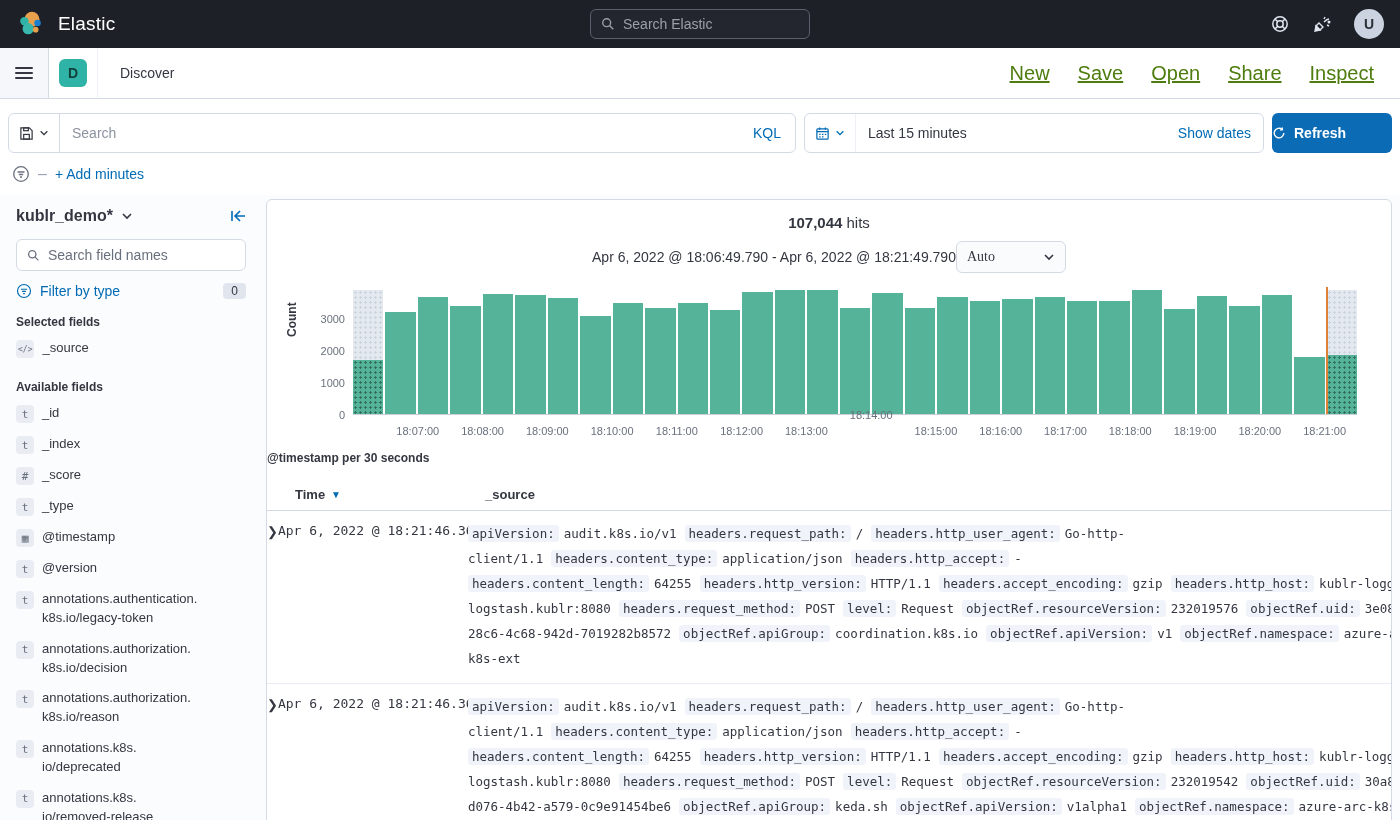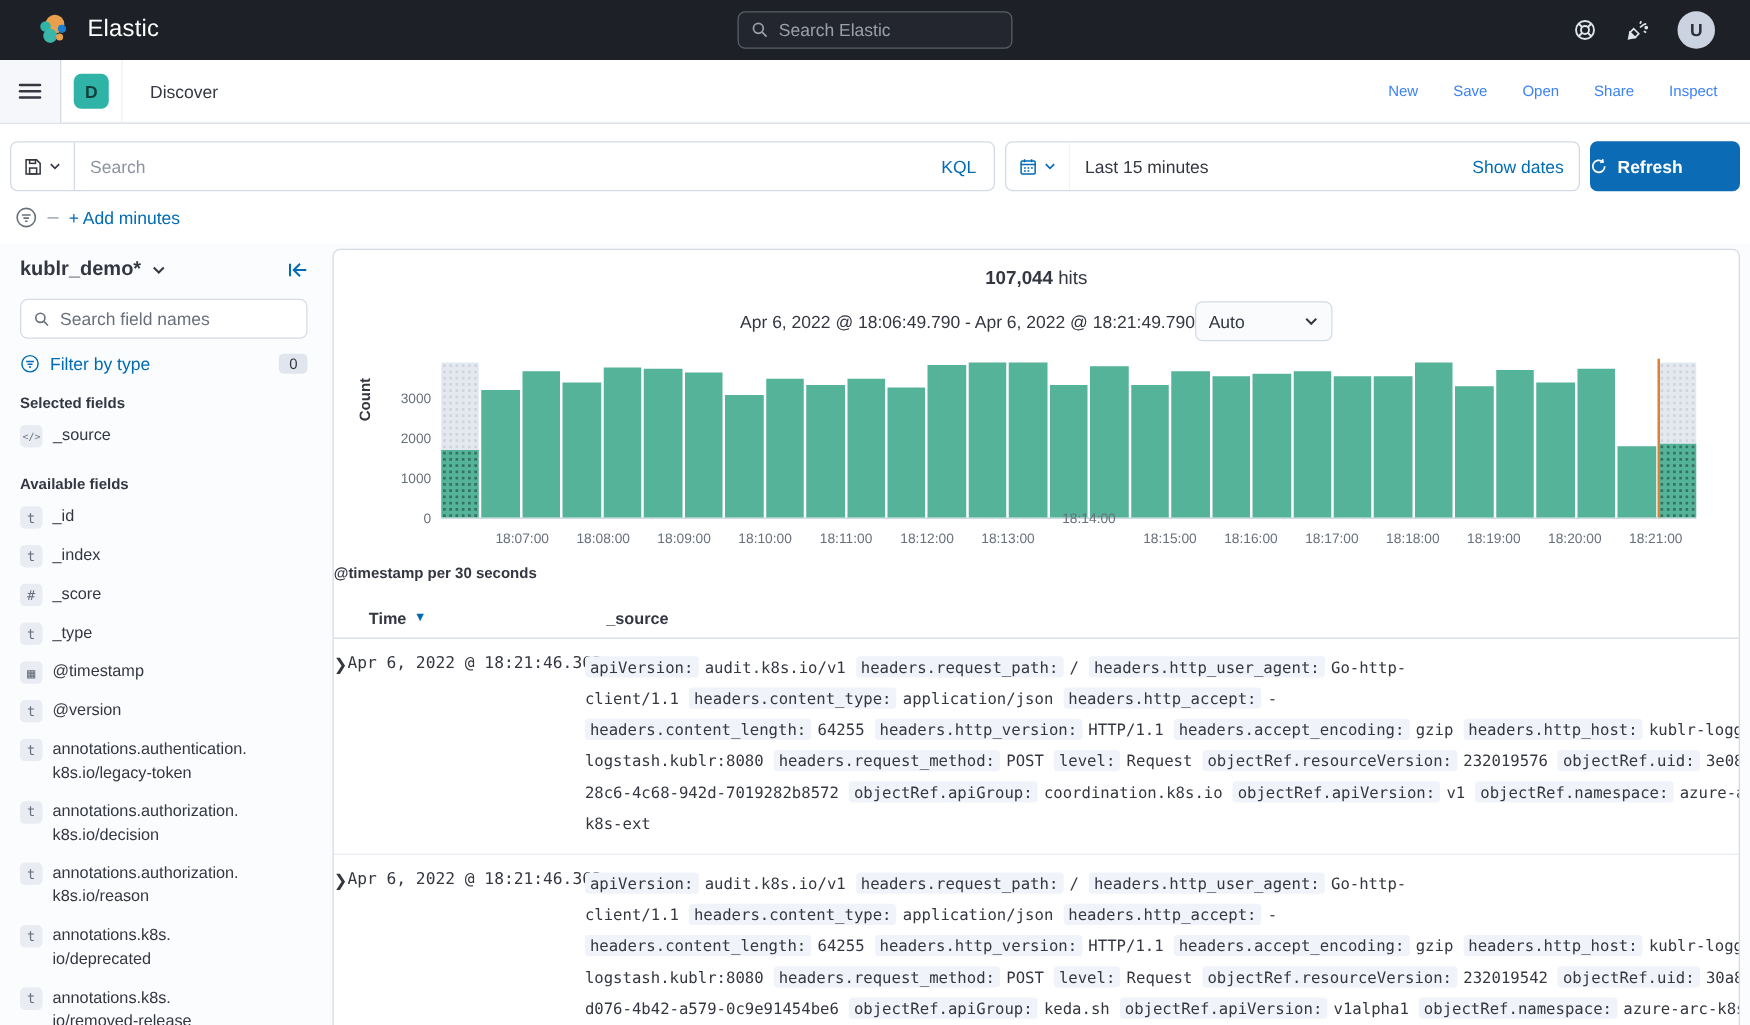--- a/index.html
+++ b/index.html
@@ -1,42 +1,42 @@
 <!DOCTYPE html>
 <html><head>
 <meta charset="utf-8">
 <style>
   * { margin:0; padding:0; box-sizing:border-box; }
   html,body { width:1400px; height:820px; overflow:hidden; background:#fff;
     font-family:"Liberation Sans", sans-serif; color:#343741; }
   .mono { font-family:"DejaVu Sans Mono", monospace; }
 
   
-  .topbar { height:48px; background:#1D2026; display:flex; align-items:center; padding:0 28px; position:relative; }
+  .topbar { height:48px; background:#1D2026; display:flex; align-items:center; padding:0 16px; position:relative; }
   .logo-wrap { display:flex; align-items:center; gap:12px; }
   .brand { color:#fff; font-size:19px; font-weight:400; letter-spacing:.2px; }
   .global-search { position:absolute; left:590px; width:220px; height:30px; border:1px solid #5a6069; border-radius:6px;
     display:flex; align-items:center; gap:8px; padding:0 10px; color:#9aa0aa; font-size:14px; background:#23262e; }
   .topbar-right { margin-left:auto; display:flex; align-items:center; gap:22px; }
   .top-icon { width:20px; height:20px; color:#dfe5ee; }
   .avatar { width:30px; height:30px; border-radius:50%; background:#cbd3e0; color:#2b2f36; font-size:14px; font-weight:700;
     display:flex; align-items:center; justify-content:center; }
 
   
   .navbar { height:51px; border-bottom:1px solid #D3DAE6; display:flex; align-items:center; }
   .menu-btn { width:49px; height:100%; display:flex; align-items:center; justify-content:center;
     background:#f5f7fa; border-right:1px solid #D3DAE6; cursor:pointer; }
   .menu-glyph { width:18px; }
   .menu-glyph div { height:2px; background:#343741; margin:3px 0; border-radius:1px; }
   .space-btn { width:49px; height:100%; display:flex; align-items:center; justify-content:center; border-right:1px solid #eef1f6; }
   .space-avatar { width:28px; height:28px; border-radius:6px; background:#2FB3A7; color:#123F3B; font-weight:700;
     font-size:14px; display:flex; align-items:center; justify-content:center; }
   .breadcrumb { font-size:14px; margin-left:22px; color:#343741; }
   .nav-actions { margin-left:auto; display:flex; gap:28px; padding-right:26px; }
-  .nav-link { color:#3b82f6; font-size:12px; cursor:pointer; }
+  .nav-link { color:#4d7c0f; font-size:20px; cursor:pointer;text-decoration:underline; }
 
   
   .querybar { display:flex; align-items:stretch; gap:8px; padding:14px 8px 10px 8px; }
   .search-box { flex:1; display:flex; align-items:center; border:1px solid #D3DAE6; border-radius:6px; height:40px; background:#fff; }
   .saved-query-btn { display:flex; align-items:center; gap:5px; padding:0 10px; height:100%; border-right:1px solid #D3DAE6; cursor:pointer; color:#343741; }
   .search-input { flex:1; padding:0 12px; color:#8c93a0; font-size:14px; }
   .kql-btn { padding:0 14px; color:#006BB4; font-size:14px; cursor:pointer; }
   .datepicker { width:460px; display:flex; align-items:center; border:1px solid #D3DAE6; border-radius:6px; height:40px; background:#fff; }
   .cal-btn { display:flex; align-items:center; gap:5px; padding:0 10px; height:100%; border-right:1px solid #eef1f6; cursor:pointer; color:#006BB4; }
   .time-range { flex:1; padding:0 12px; font-size:14px; color:#343741; }
@@ -62,21 +62,21 @@
   .field-item { display:flex; align-items:flex-start; gap:8px; padding:6px 0; cursor:pointer; }
   .type-badge { min-width:18px; height:18px; border-radius:4px; background:#E9EDF3; color:#69707D;
     font-size:11px; display:flex; align-items:center; justify-content:center; font-family:"DejaVu Sans Mono", monospace; margin-top:1px; }
   .field-name { font-size:13px; color:#343741; line-height:1.45; overflow-wrap:anywhere; max-width:196px; }
 
   .main { flex:1; margin:4px 8px 0 4px; background:#fff; border:1px solid #D3DAE6; border-radius:6px 6px 0 0; overflow:hidden; }
   .hits-line { text-align:center; padding-top:14px; font-size:15px; }
   .hits-num { font-weight:700; }
   .range-line { text-align:center; margin-top:10px; font-size:14px; display:flex; align-items:center; justify-content:center; gap:0; }
   .interval-select { border:1px solid #D3DAE6; border-radius:6px; background:#f9fbfd; width:110px; height:32px;
-    display:flex; align-items:center; justify-content:space-between; padding:0 10px; font-size:14px; cursor:pointer; }
+    display:flex; align-items:center; justify-content:space-between; padding:0 10px; font-size:14px; cursor:pointer;font-family:Liberation Serif, serif; }
 
   
   .chart { position:relative; margin:14px 24px 0 24px; height:150px; }
   .ylab { position:absolute; left:-6px; top:50px; transform:rotate(-90deg); transform-origin:left top;
     font-size:12px; font-weight:700; color:#343741; }
   .plot { position:absolute; left:62px; right:10px; top:0; bottom:22px; border-bottom:1px solid #c8cfd9; display:flex; gap:2px; align-items:flex-end; }
   .ytick { position:absolute; right:calc(100% - 56px); transform:translateY(50%); font-size:11px; color:#69707D; }
   .bar-slot { flex:1; position:relative; height:100%; }
   .bar-anchor { position:absolute; bottom:0; left:0; right:0; background:#E4E9F0;
     background-image:radial-gradient(#ccd5e0 1px, transparent 1.4px); background-size:5px 5px; }

